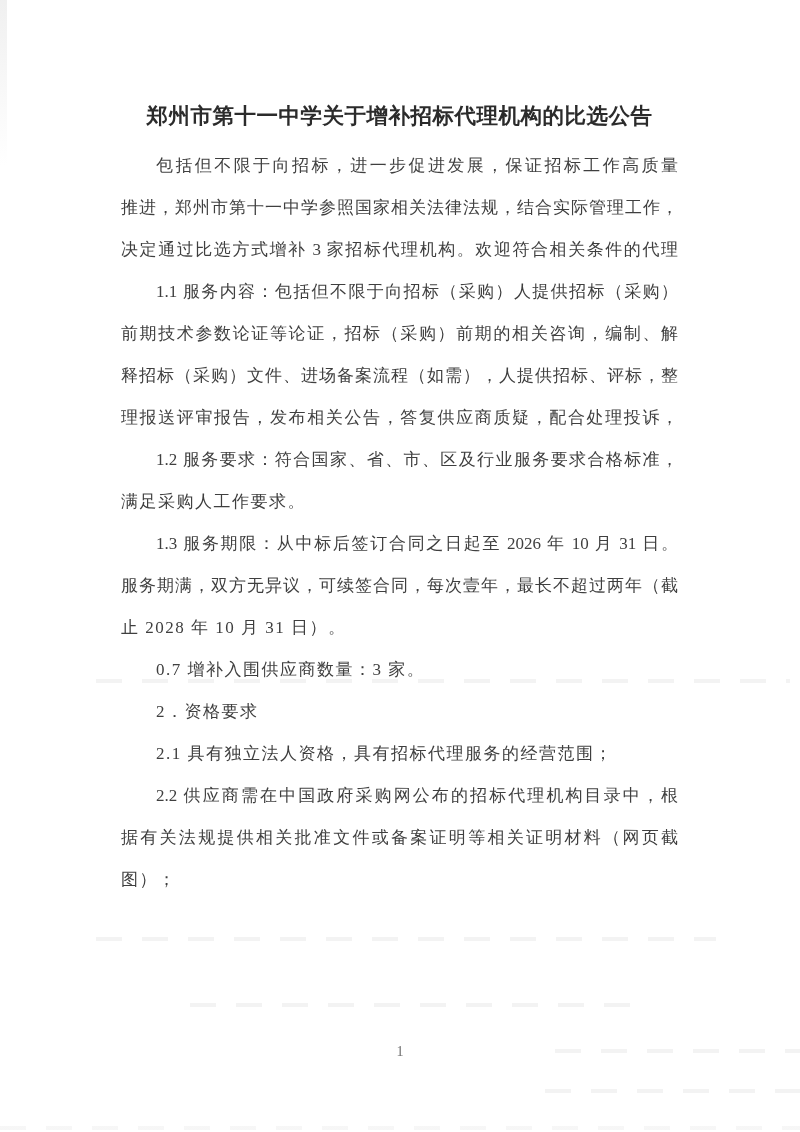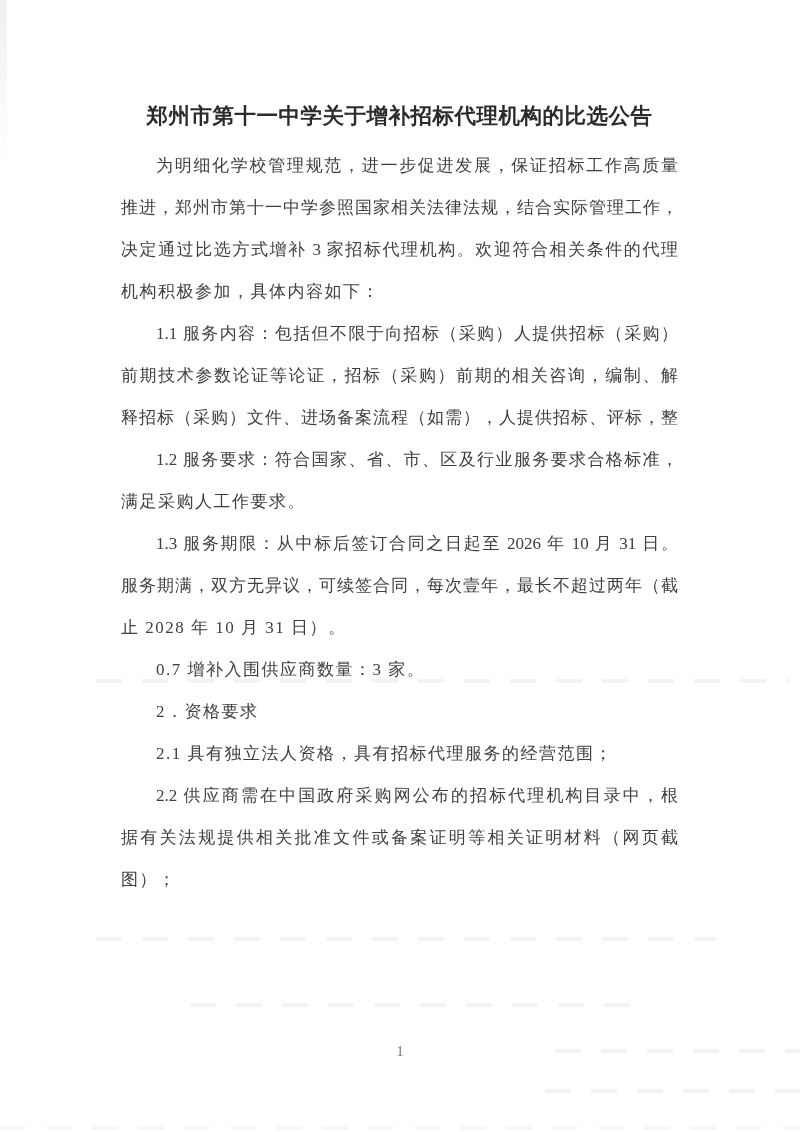--- a/index.html
+++ b/index.html
@@ -82,27 +82,27 @@
 </head>
 <body>
 
 <div class="page">
 
   <div class="edge-wash"></div>
 
   <h1 class="doc-title">郑州市第十一中学关于增补招标代理机构的比选公告</h1>
 
   <div class="doc-body">
-    <div class="ln i j">为明细化学校管理规范，进一步促进发展，保证招标工作高质量</div>
+    <div class="ln i j">包括但不限于向招标，进一步促进发展，保证招标工作高质量</div>
     <div class="ln j">推进，郑州市第十一中学参照国家相关法律法规，结合实际管理工作，</div>
     <div class="ln j">决定通过比选方式增补 3 家招标代理机构。欢迎符合相关条件的代理</div>
-    <div class="ln">机构积极参加，具体内容如下：</div>
     <div class="ln i j">1.1 服务内容：包括但不限于向招标（采购）人提供招标（采购）</div>
     <div class="ln j">前期技术参数论证等论证，招标（采购）前期的相关咨询，编制、解</div>
     <div class="ln j">释招标（采购）文件、进场备案流程（如需），人提供招标、评标，整</div>
+    <div class="ln j">理报送评审报告，发布相关公告，答复供应商质疑，配合处理投诉，</div>
     <div class="ln i j">1.2 服务要求：符合国家、省、市、区及行业服务要求合格标准，</div>
     <div class="ln">满足采购人工作要求。</div>
     <div class="ln i j">1.3 服务期限：从中标后签订合同之日起至 2026 年 10 月 31 日。</div>
     <div class="ln j">服务期满，双方无异议，可续签合同，每次壹年，最长不超过两年（截</div>
     <div class="ln">止 2028 年 10 月 31 日）。</div>
     <div class="ln i">0.7 增补入围供应商数量：3 家。</div>
     <div class="ln i">2．资格要求</div>
     <div class="ln i">2.1 具有独立法人资格，具有招标代理服务的经营范围；</div>
     <div class="ln i j">2.2 供应商需在中国政府采购网公布的招标代理机构目录中，根</div>
     <div class="ln j">据有关法规提供相关批准文件或备案证明等相关证明材料（网页截</div>

